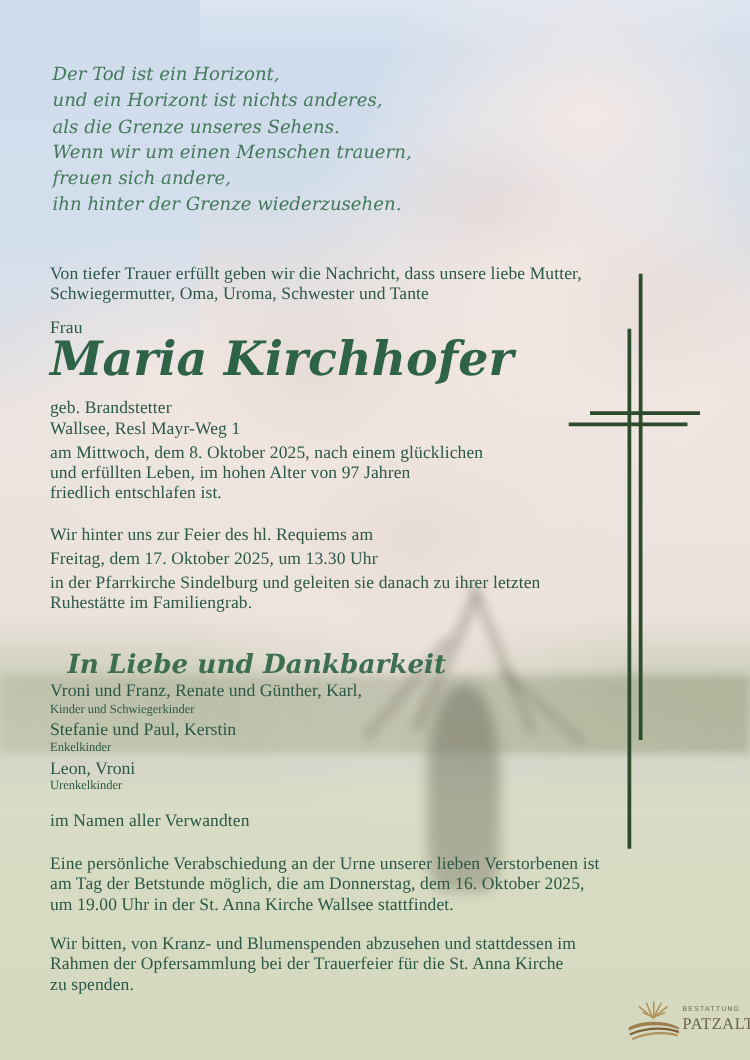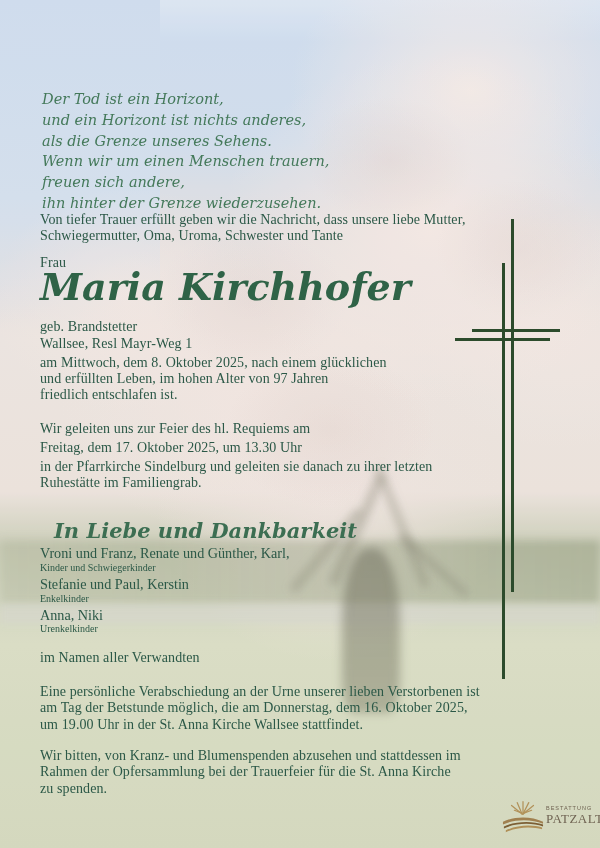--- a/index.html
+++ b/index.html
@@ -79,21 +79,21 @@
   
   .cross-line { position: absolute; background: #2c4b2c; }
   .cross-v1 { left: 511px; top: 219px; width: 3px; height: 373px; }
   .cross-v2 { left: 502px; top: 263px; width: 3px; height: 416px; }
   .cross-h1 { left: 472px; top: 329px; width: 88px; height: 3px; }
   .cross-h2 { left: 455px; top: 338px; width: 95px; height: 3px; }
 
   
   .txt { position: absolute; color: #2b5847; }
   .body-text { font-size: 14px; line-height: 16px; letter-spacing: 0.1px; }
-  .script { font-family: "DejaVu Serif", serif; font-style: italic; margin-top: 39px; }
+  .script { font-family: "DejaVu Serif", serif; font-style: italic; }
 
   .poem { left: 42px; top: 50px; font-size: 14.5px; line-height: 20.8px; color: #44795a; }
   .intro { left: 40px; top: 212px; }
   .salutation { left: 40px; top: 255px; font-size: 14px; }
   .deceased-name { left: 40px; top: 263px; font-size: 38px; font-weight: bold; color: #2f6347; margin: 0; line-height: 48px; }
   .birth-block { left: 40px; top: 319px; line-height: 16.5px; }
   .passing-block { left: 40px; top: 355px; line-height: 15.8px; }
   .requiem-1 { left: 40px; top: 421px; }
   .requiem-date { left: 40px; top: 440px; }
   .requiem-2 { left: 40px; top: 459px; }
@@ -161,40 +161,40 @@
     <div>geb. Brandstetter</div>
     <div>Wallsee, Resl Mayr-Weg 1</div>
   </div>
 
   <div class="txt passing-block body-text">
     <div>am Mittwoch, dem 8. Oktober 2025, nach einem glücklichen</div>
     <div>und erfüllten Leben, im hohen Alter von 97 Jahren</div>
     <div>friedlich entschlafen ist.</div>
   </div>
 
-  <div class="txt requiem-1 body-text">Wir geleiten uns zur Feier des hl. Requiems am</div>
+  <div class="txt requiem-1 body-text">Wir hinter uns zur Feier des hl. Requiems am</div>
   <div class="txt requiem-date body-text">Freitag, dem 17. Oktober 2025, um 13.30 Uhr</div>
   <div class="txt requiem-2 body-text">
     <div>in der Pfarrkirche Sindelburg und geleiten sie danach zu ihrer letzten</div>
     <div>Ruhestätte im Familiengrab.</div>
   </div>
 
   <h2 class="txt closing-heading script">In Liebe und Dankbarkeit</h2>
 
   <div class="txt mourners">
     <div class="mourner-group">
       <div class="mourner-names">Vroni und Franz, Renate und Günther, Karl,</div>
       <div class="mourner-relation">Kinder und Schwiegerkinder</div>
     </div>
     <div class="mourner-group">
       <div class="mourner-names">Stefanie und Paul, Kerstin</div>
       <div class="mourner-relation">Enkelkinder</div>
     </div>
     <div class="mourner-group">
-      <div class="mourner-names">Anna, Niki</div>
+      <div class="mourner-names">Leon, Vroni</div>
       <div class="mourner-relation">Urenkelkinder</div>
     </div>
   </div>
 
   <div class="txt in-name-of body-text">im Namen aller Verwandten</div>
 
   <div class="txt urn-block body-text">
     <div>Eine persönliche Verabschiedung an der Urne unserer lieben Verstorbenen ist</div>
     <div>am Tag der Betstunde möglich, die am Donnerstag, dem 16. Oktober 2025,</div>
     <div>um 19.00 Uhr in der St. Anna Kirche Wallsee stattfindet.</div>

